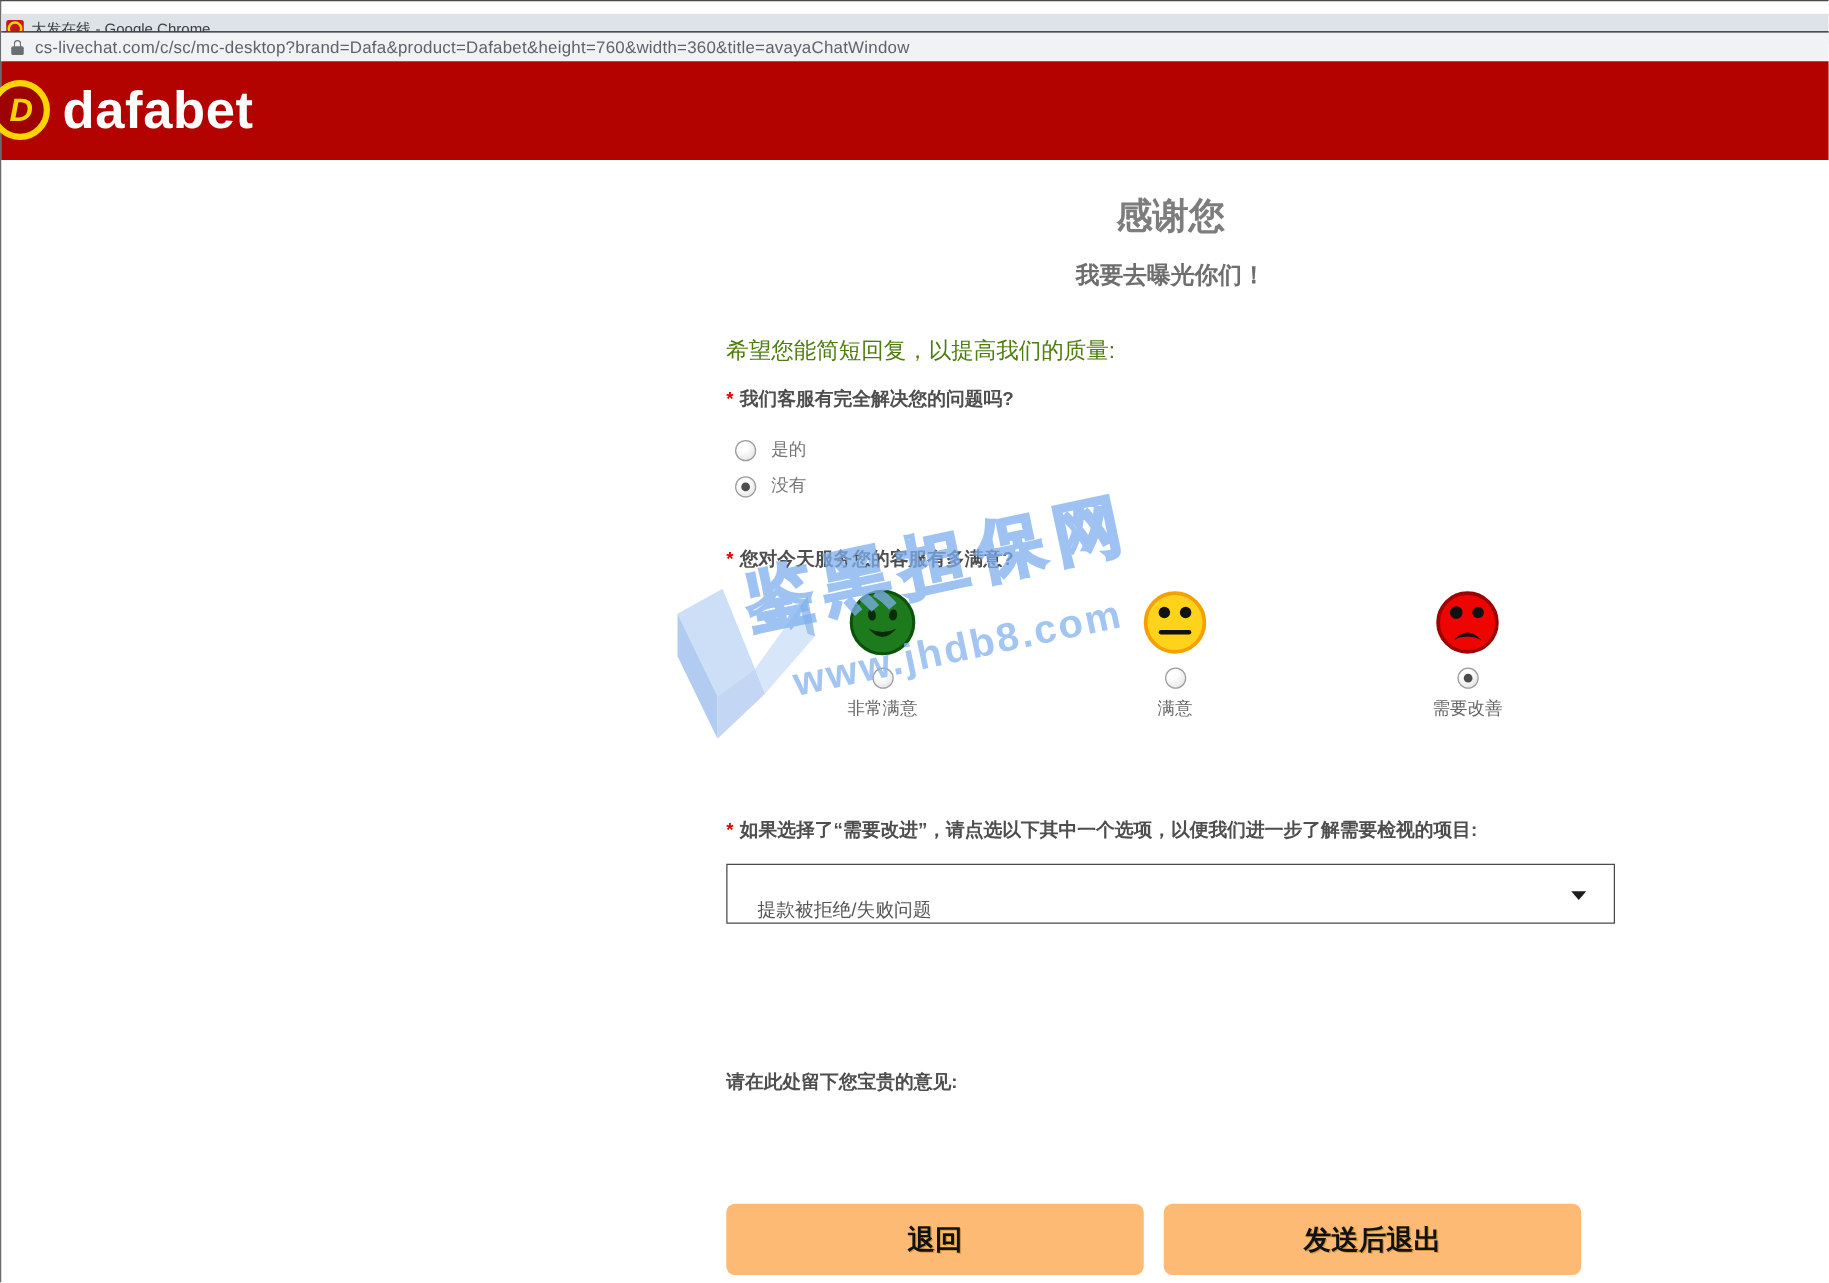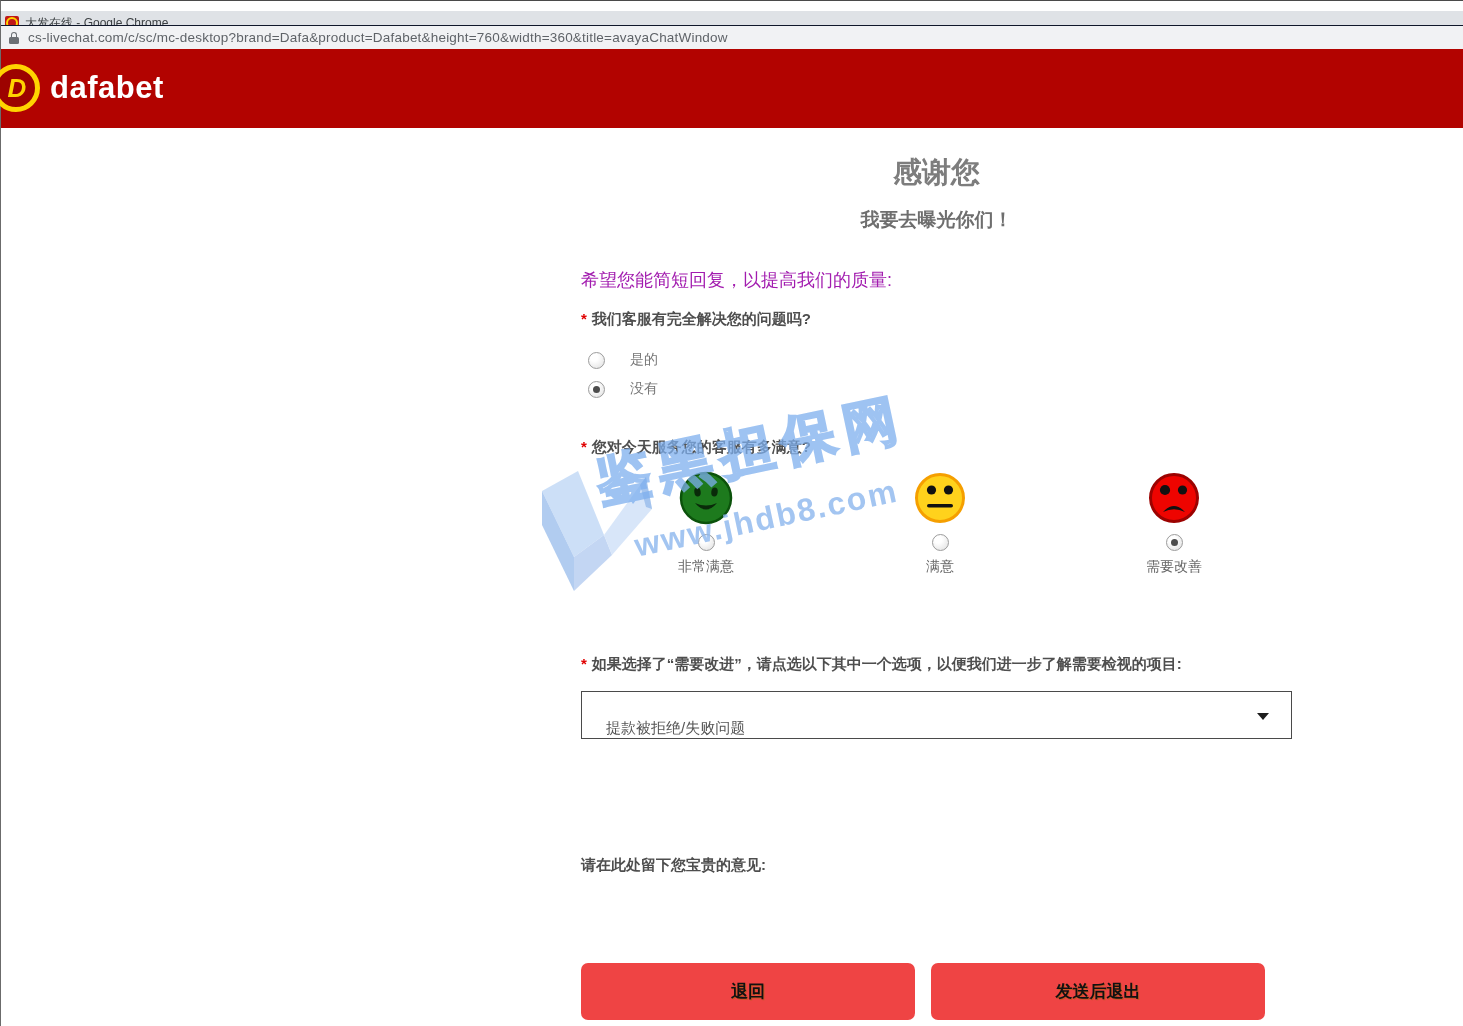--- a/index.html
+++ b/index.html
@@ -26,38 +26,38 @@
 
   
   .brand-header { position:absolute; left:0; top:48px; width:100%; height:79px; background:#b20300; }
   .brand { position:absolute; left:-9px; top:15px; display:flex; align-items:center; }
   .logo-badge { position:relative; width:48px; height:48px; border-radius:50%;
     border:5px solid #ffd400; background:#9d0300; display:flex; align-items:center; justify-content:center; overflow:hidden; }
   .logo-d { color:#ffd400; font-weight:bold; font-style:italic; font-size:26px; line-height:1; transform:translatex(1px); }
   .logo-badge::after { content:""; position:absolute; left:-6px; top:16px; width:56px; height:22px;
     border:3px solid #ffd400; border-radius:50%; border-top-color:transparent; border-left-color:transparent;
     transform:rotate(-28deg); }
-  .brand-text { margin-left:10px; color:#fff; font-size:31px; font-weight:bold; letter-spacing:0.5px; }
+  .brand-text { margin-left:10px; color:#fff; font-size:42px; font-weight:bold; letter-spacing:0.5px; }
 
   
   .form-col { position:absolute; left:580px; top:127px; width:711px; height:899px; }
   .h1 { position:absolute; top:25px; width:100%; text-align:center;
     font-size:29px; font-weight:bold; color:#7d7d7d; }
   .h2 { position:absolute; top:79px; width:100%; text-align:center;
     font-size:19px; font-weight:bold; color:#6e6e6e; }
-  .intro { position:absolute; top:140px; left:0; font-size:18px; color:#a21caf; }
+  .intro { position:absolute; top:140px; left:0; font-size:18px; color:#4d7c0f; }
   .q-label { position:absolute; left:0; font-size:15px; font-weight:bold; color:#4e4e4e; }
   .asterisk { color:#e00000; margin-right:5px; font-weight:bold; }
   .q1 { top:182px; } .q2 { top:310px; } .q3 { top:527px; }
 
   .radio { width:17px; height:17px; border-radius:50%; border:1px solid #9c9c9c;
     background:radial-gradient(circle at 35% 30%, #ffffff 25%, #dedede); position:relative; flex:none; cursor:pointer; }
   .radio.selected::after { content:""; position:absolute; left:4px; top:4px; width:7px; height:7px;
     border-radius:50%; background:#4c4c4c; }
-  .opt-row { position:absolute; left:7px; display:flex; align-items:center; gap:25px;
+  .opt-row { position:absolute; left:7px; display:flex; align-items:center; gap:12px;
     font-size:14px; color:#767676; }
   .opt-yes { top:223px; } .opt-no { top:252px; }
 
   
   .faces { position:absolute; left:8px; top:343px; width:703px; display:flex; }
   .face-col { width:234px; display:flex; flex-direction:column; align-items:center; }
   .face-svg { display:block; }
   .face-col .radio { margin-top:9px; }
   .face-label { margin-top:7px; font-size:14px; color:#666; }
 
@@ -72,22 +72,22 @@
   .comment-label { position:absolute; left:0; top:702px; font-size:15px; font-weight:bold; color:#4e4e4e;margin-top:26px; }
   .ta-wrap { position:absolute; left:0; top:739px; width:711px; height:80px; }
   .ta-wrap textarea { width:100%; height:100%; resize:none; border:2px solid #82a9e4;
     box-shadow:0 0 0 1px #c6d8f4; padding:5px 9px; font-size:14px; color:#9b9b9b;
     font-family:"Liberation Sans","DejaVu Sans",sans-serif; outline:none; overflow:hidden; }
   .ta-wrap::after { content:""; position:absolute; right:4px; bottom:4px; width:11px; height:11px;
     background:repeating-linear-gradient(135deg, transparent 0 2px, #8a8a8a 2px 3px, transparent 3px 5px); pointer-events:none; }
 
   
   .btn-row { position:absolute; left:0; top:835px; display:flex; gap:16px; }
-  .btn { width:334px; height:57px; background:#ef4444; border:none; border-radius:7px;
-    font-size:17px; font-weight:bold; color:#111; text-shadow:1px 1px 0 rgba(150,110,0,0.45);
+  .btn { width:334px; height:57px; background:#fdba74; border:none; border-radius:7px;
+    font-size:22px; font-weight:bold; color:#111; text-shadow:1px 1px 0 rgba(150,110,0,0.45);
     cursor:pointer; font-family:"Liberation Sans","DejaVu Sans",sans-serif; }
 
   
   .watermark { position:absolute; left:0; top:0; width:100%; height:100%; pointer-events:none; z-index:6; }
   .wm-logo { position:absolute; left:533px; top:462px; }
   .wm-cn { position:absolute; left:596px; top:446px; font-size:54px; font-weight:bold;
     letter-spacing:9px; transform:rotate(-12deg); transform-origin:left center;
     color:transparent; -webkit-text-stroke:2.5px rgba(125,175,238,0.75); }
   .wm-url { position:absolute; left:634px; top:527px; font-size:32px; font-weight:bold;
     letter-spacing:2px; transform:rotate(-12deg); transform-origin:left center;

